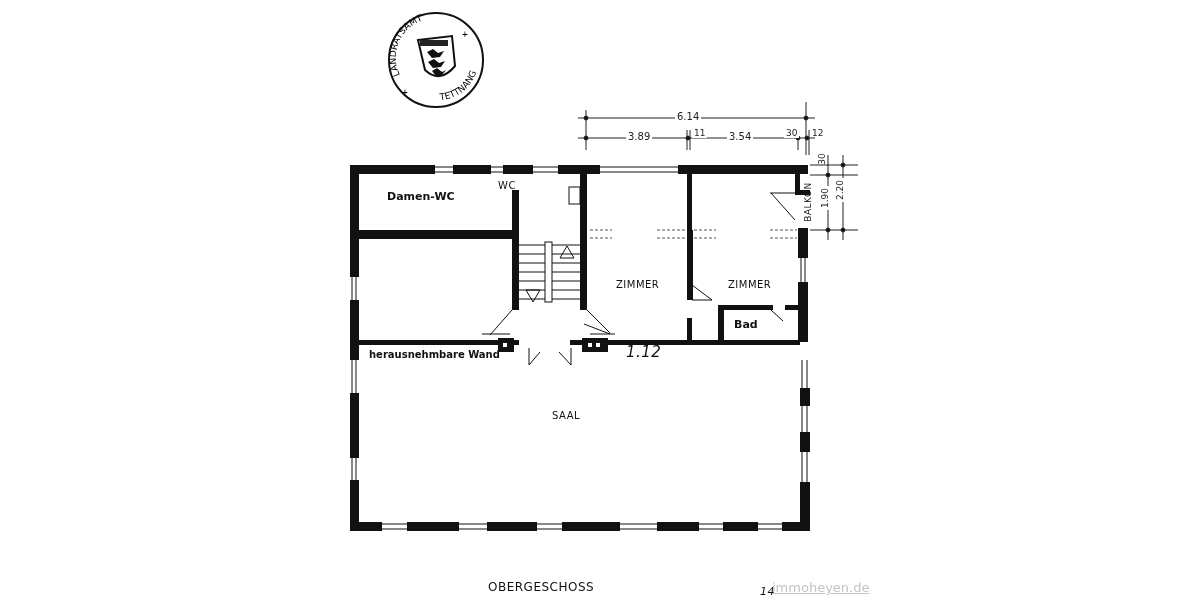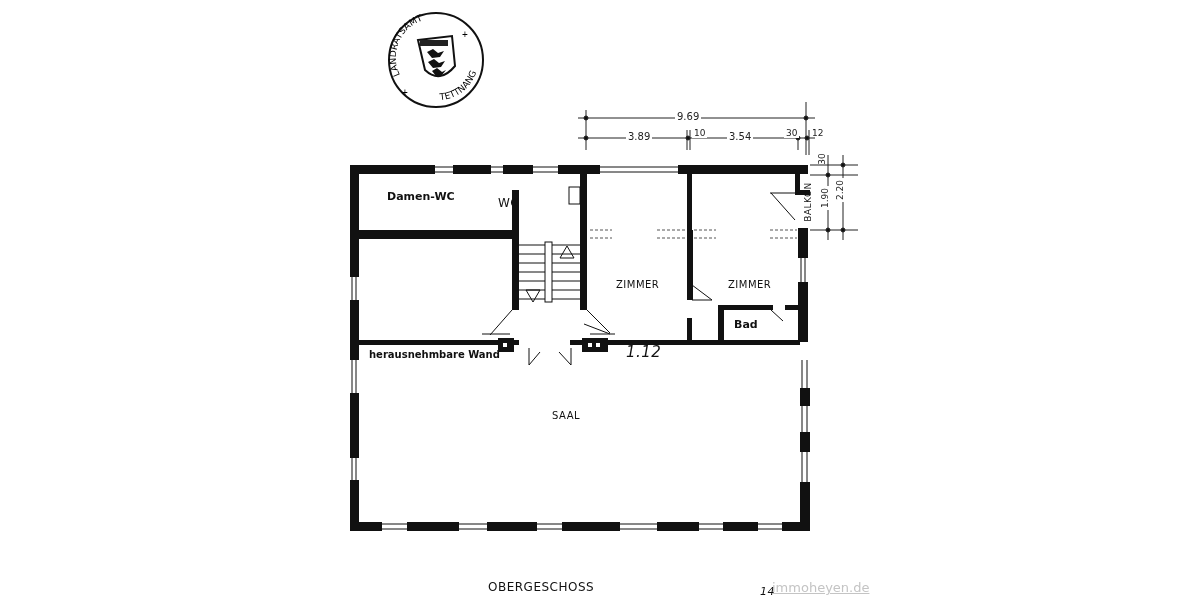--- a/index.html
+++ b/index.html
@@ -198,33 +198,33 @@
     <rect x="588" y="343" width="4" height="4"></rect>
     <rect x="596" y="343" width="4" height="4"></rect>
   </g>
 
   <g fill="#111">
     <rect x="512" y="202" width="6" height="16"></rect>
     <rect x="569" y="187" width="11" height="17" fill="none" stroke="#111"></rect>
   </g>
 </svg>
 
-<div class="lbl dim" style="left:675px; top:111px;">9.69</div>
+<div class="lbl dim" style="left:675px; top:111px;">6.14</div>
 <div class="lbl dim" style="left:626px; top:131px;">3.89</div>
-<div class="lbl dim" style="left:692px; top:128px; font-size:9px;">10</div>
+<div class="lbl dim" style="left:692px; top:128px; font-size:9px;">11</div>
 <div class="lbl dim" style="left:727px; top:131px;text-align:right;">3.54</div>
 <div class="lbl dim" style="left:784px; top:128px; font-size:9px;">30</div>
 <div class="lbl dim" style="left:810px; top:128px; font-size:9px; background:transparent;">12</div>
 <div class="lbl dim" style="left:814px; top:154px; font-size:9px; transform:rotate(-90deg); background:transparent;">30</div>
 <div class="lbl dim" style="left:813px; top:193px; font-size:9px; transform:rotate(-90deg);">1.90</div>
 <div class="lbl dim" style="left:828px; top:185px; font-size:9px; transform:rotate(-90deg);">2.20</div>
 <div class="lbl hand" style="left:788px; top:197px; font-size:9px; transform:rotate(-90deg);">BALKON</div>
 
 <div class="lbl typed" style="left:387px; top:190px;">Damen-WC</div>
-<div class="lbl hand" style="left:498px; top:196px; font-size:12px;">WC</div>
+<div class="lbl hand" style="left:498px; top:180px; font-size:10px;">WC</div>
 <div class="lbl hand" style="left:616px; top:279px;">ZIMMER</div>
 <div class="lbl hand" style="left:728px; top:279px;">ZIMMER</div>
 <div class="lbl typed" style="left:734px; top:318px;">Bad</div>
 <div class="lbl hand" style="left:552px; top:410px; font-size:10px;">SAAL</div>
 <div class="lbl typed" style="left:369px; top:349px; font-size:10px;">herausnehmbare Wand</div>
 <div class="lbl hand" style="left:626px; top:343px; font-size:15px; font-style:italic;">1.12</div>
 
 <div class="lbl hand" style="left:488px; top:580px; font-size:12px;">OBERGESCHOSS</div>
 <div class="lbl hand" style="left:760px; top:585px; font-size:11px; font-style:italic;">14</div>
 <div class="lbl watermark" style="left:772px; top:580px;text-decoration:underline;">immoheyen.de</div>

